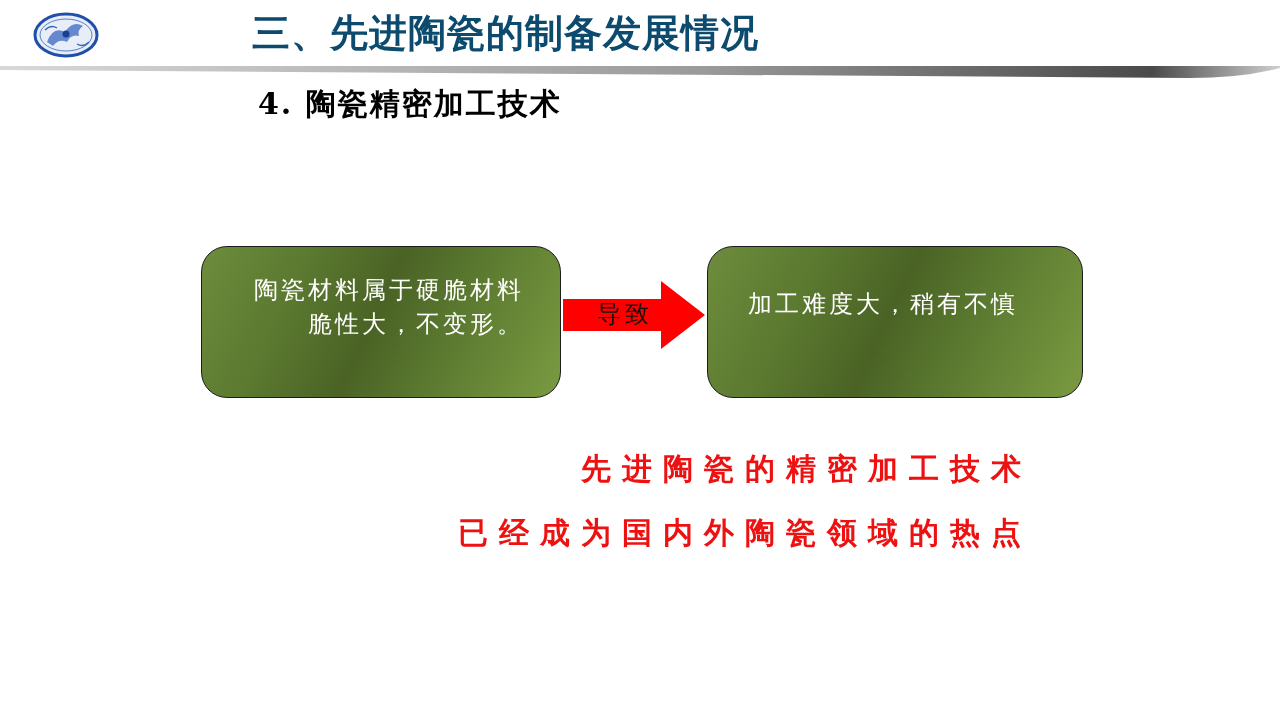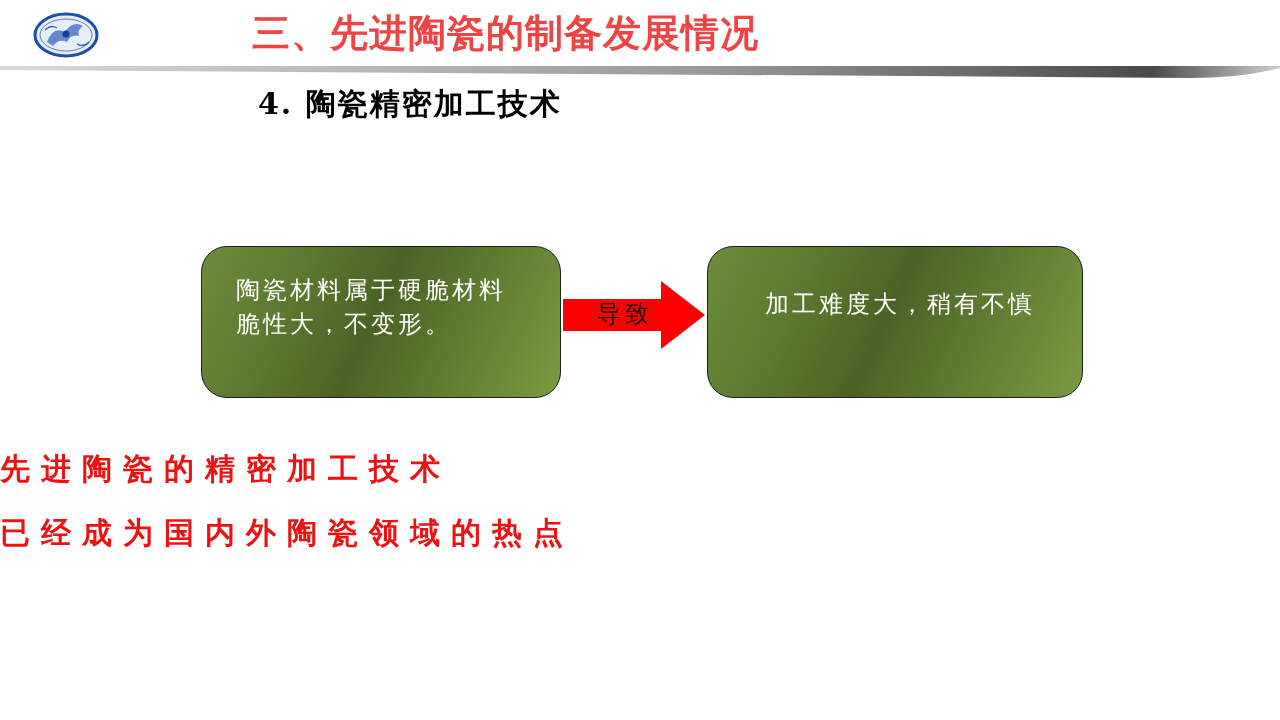--- a/index.html
+++ b/index.html
@@ -1,33 +1,33 @@
 <!DOCTYPE html>
 <html><head>
 <meta charset="utf-8">
 <style>
   html, body { margin:0; padding:0; }
   body { width:1280px; height:720px; background:#ffffff; position:relative; overflow:hidden;
          font-family:"DejaVu Sans", sans-serif; }
   .logo { position:absolute; left:33px; top:12px; width:66px; height:46px; }
-  .title { position:absolute; left:252px; top:8px; font-size:38px; font-weight:bold; color:#ef4444;
+  .title { position:absolute; left:252px; top:8px; font-size:38px; font-weight:bold; color:#0c4a6e;
            letter-spacing:1px; line-height:50px; font-family:"DejaVu Sans", sans-serif; }
   .divider { position:absolute; left:0; top:66px; width:1280px; height:20px; }
   .subtitle { position:absolute; left:258px; top:86px; font-size:30px; font-weight:bold; color:#000;
               line-height:36px; font-family:"DejaVu Serif", serif; letter-spacing:2px; }
   .box { position:absolute; border:1.5px solid #1c1c1c; border-radius:26px; box-sizing:border-box;
          background: linear-gradient(115deg, #6d8c3c 0%, #5c7a30 25%, #4a6325 48%, #5d7c31 70%, #7a9a41 100%);
          color:#ffffff; font-size:24px; line-height:34px; letter-spacing:3px; }
-  .box-left { left:201px; top:246px; width:360px; height:152px; padding:26px 8px 0 34px; }
-  .box-right { left:707px; top:246px; width:376px; height:152px; padding:40px 20px 0 57px; }
+  .box-left { left:201px; top:246px; width:360px; height:152px; padding:26px 36px 0 34px;text-align:right; }
+  .box-right { left:707px; top:246px; width:376px; height:152px; padding:40px 20px 0 40px; }
   .box span { display:block; }
   .arrow { position:absolute; left:563px; top:281px; width:142px; height:68px; }
   .arrow-label { position:absolute; left:597px; top:296px; font-size:24px; font-weight:normal; color:#111;
                  letter-spacing:4px; line-height:36px; font-family:"DejaVu Serif", serif; }
-  .highlight { position:absolute; left:0; width:1032px; text-align:left; color:#ee1111; font-size:30px;
+  .highlight { position:absolute; left:0; width:1032px; text-align:right; color:#ee1111; font-size:30px;
                font-weight:bold; letter-spacing:11px; font-family:"DejaVu Serif", serif; line-height:42px; }
   .hl1 { top:448px; }
   .hl2 { top:512px; }
 </style>
 </head>
 <body>
 
 <div class="logo">
   <svg width="66" height="46" viewBox="0 0 66 46">
     <ellipse cx="33" cy="23" rx="31" ry="21" fill="#e8eef8" stroke="#1f4fa8" stroke-width="3"></ellipse>

